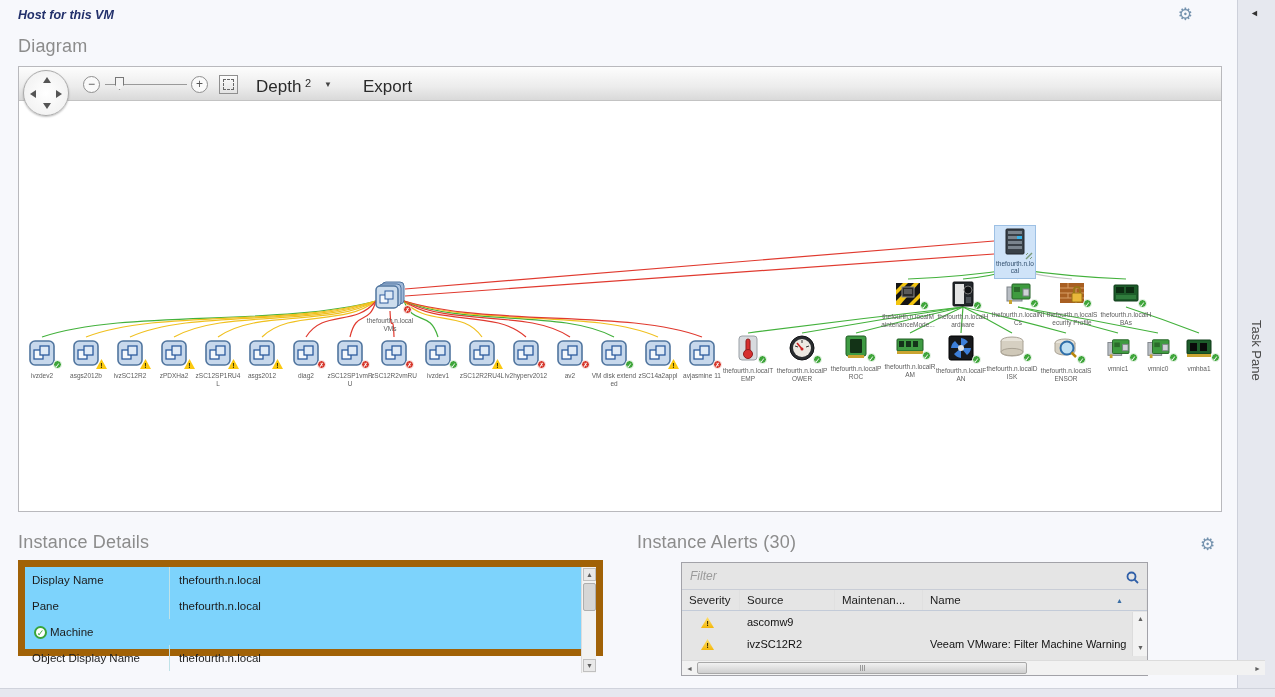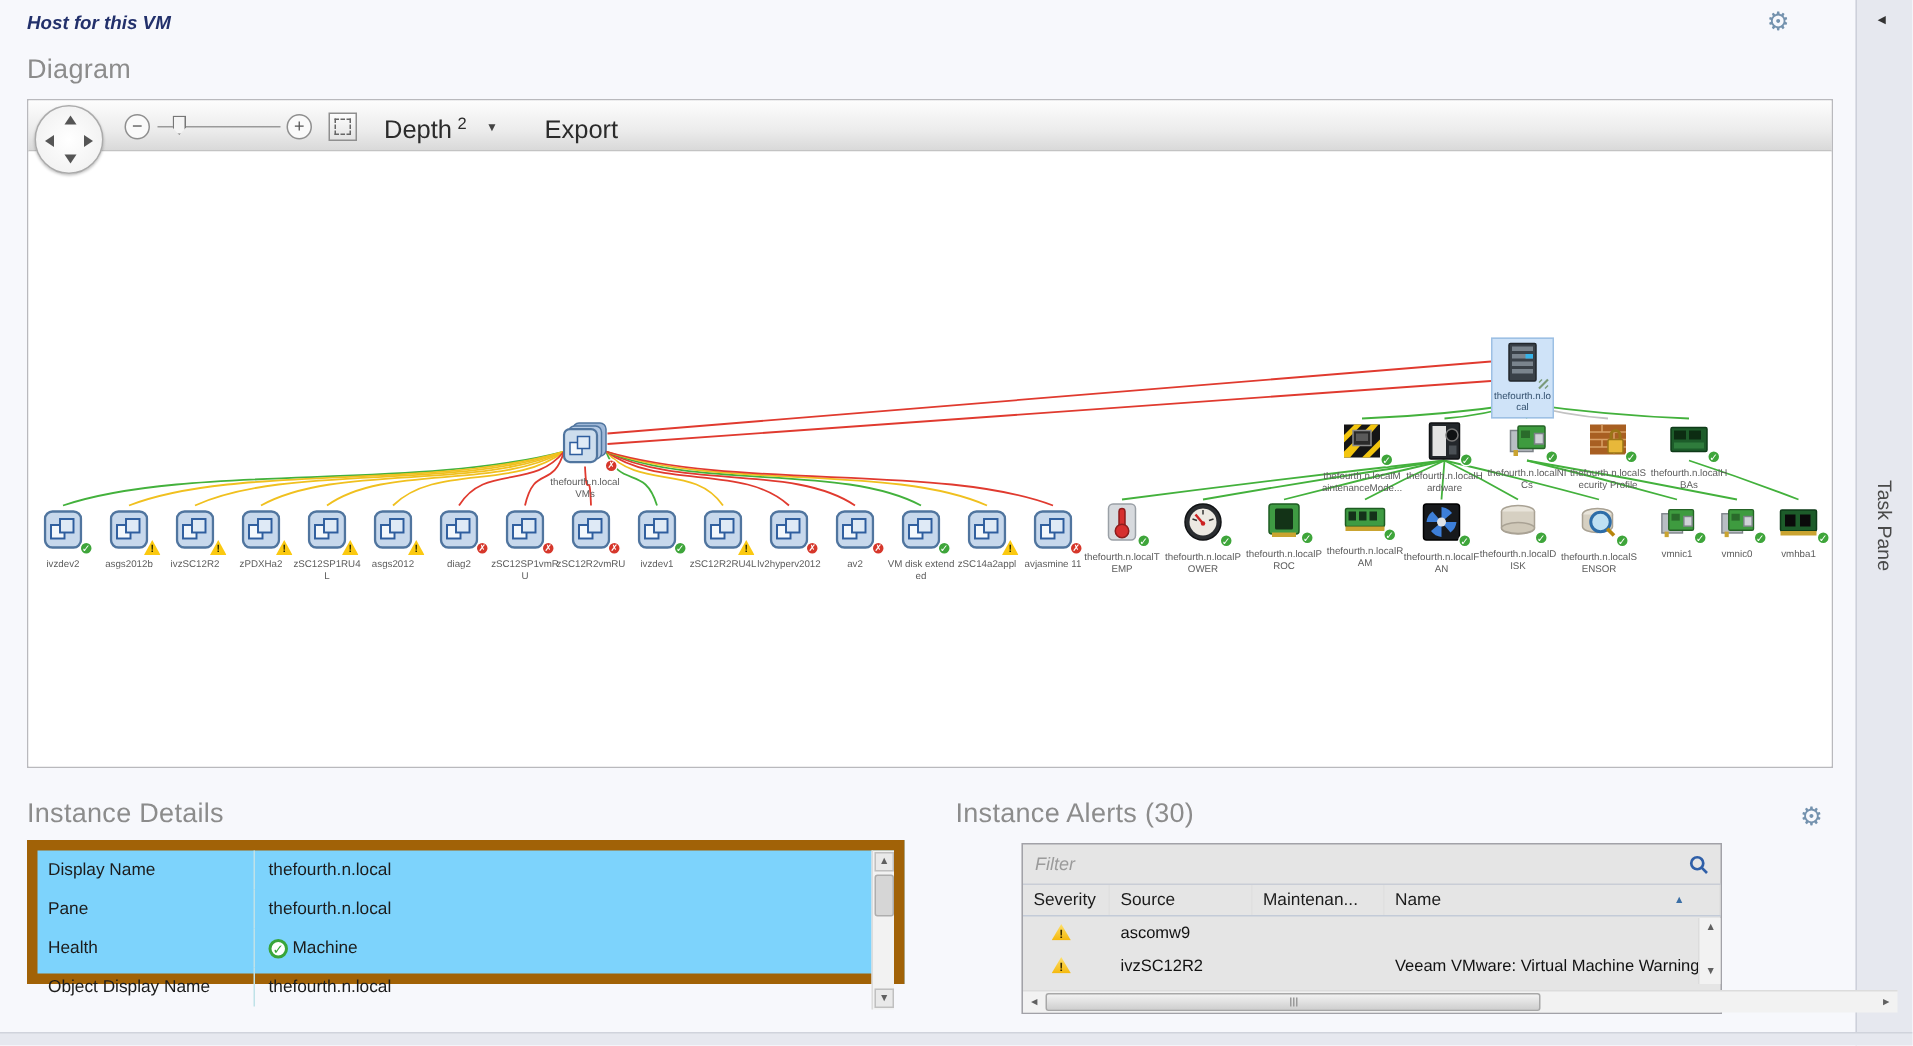--- a/index.html
+++ b/index.html
@@ -387,21 +387,20 @@
           <span>thefourth.n.local</span>
         </div>
       </div>
       <div class="drow">
         <div class="lab">Pane</div>
         <div class="val">
           <span>thefourth.n.local</span>
         </div>
       </div>
       <div class="drow">
-        <div class="lab">Health</div>
         <div class="val">
           <span class="okball">✓</span>
           <span>Machine</span>
         </div>
       </div>
       <div class="drow">
         <div class="lab">Object Display Name</div>
         <div class="val">
           <span>thefourth.n.local</span>
         </div>
@@ -437,21 +436,21 @@
   <div id="alert-rows">
       <div class="alert-grid alert-row">
         <div class="cell"><span class="warn-tri">!</span></div>
         <div class="cell">ascomw9</div>
         <div class="cell"></div>
       </div>
       <div class="alert-grid alert-row">
         <div class="cell"><span class="warn-tri">!</span></div>
         <div class="cell">ivzSC12R2</div>
         <div class="cell"></div>
-        <div class="cell">Veeam VMware: Virtual Machine Warning</div>
+        <div class="cell">Veeam VMware: Filter Machine Warning</div>
       </div>
     </div>
   <div class="vscroll" style="right:0; top:49px; height:44px;">
     <div class="sb-btn" style="top:1px; border:none; background:transparent;">▲</div>
     <div class="sb-btn" style="bottom:1px; border:none; background:transparent;">▼</div>
   </div>
   <div class="hscroll" style="left:0; bottom:0; width:583px;">
     <div class="hsb-btn" style="left:1px;">◄</div>
     <div class="hsb-thumb" style="left:15px; width:330px;">
         <b></b>

